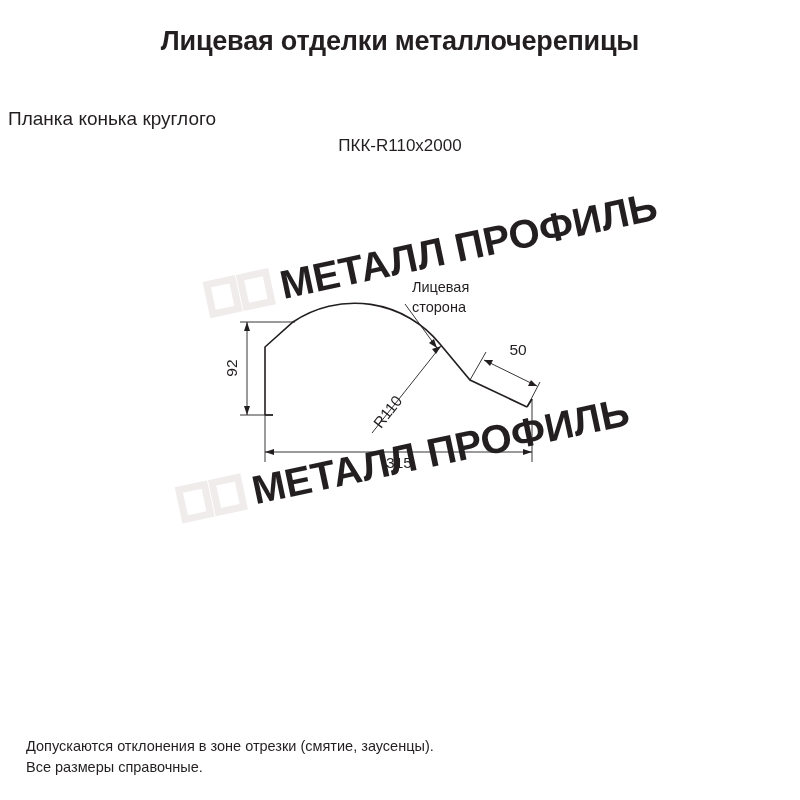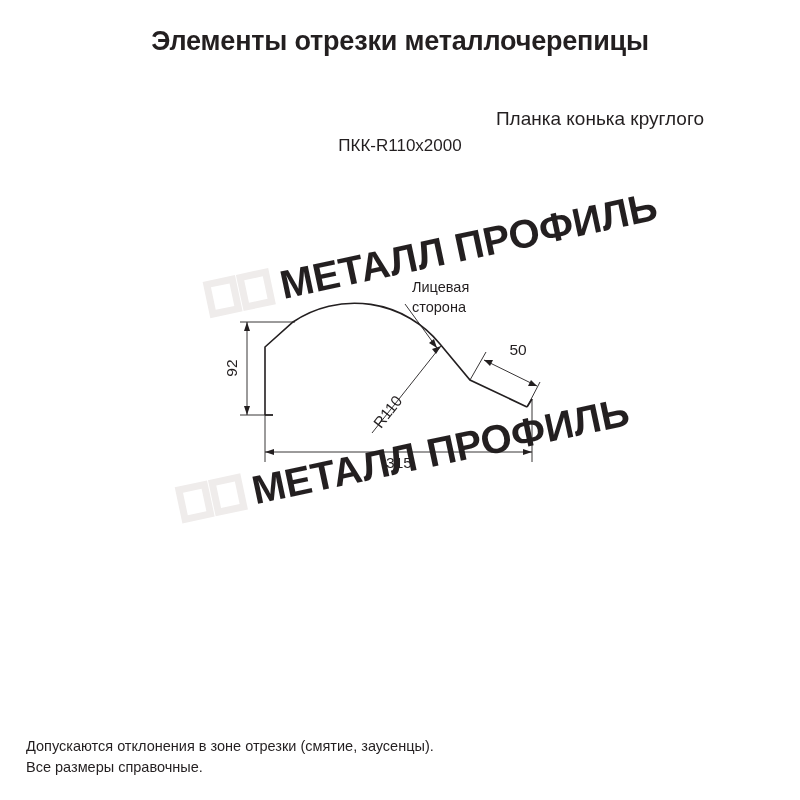--- a/index.html
+++ b/index.html
@@ -25,23 +25,23 @@
     left: 0;
     width: 800px;
     text-align: center;
     font-size: 27px;
     font-weight: bold;
     letter-spacing: -0.2px;
   }
   .subtitle {
     position: absolute;
     top: 108px;
-    left: 0;
+    left: 8px;
     width: 704px;
-    text-align: right;
+    text-align: left;
     font-size: 19px;
   }
   .code {
     position: absolute;
     top: 136px;
     left: 0;
     width: 800px;
     text-align: center;
     font-size: 17px;
   }
@@ -71,21 +71,21 @@
   svg text {
     font-family: "Liberation Sans", sans-serif;
     fill: #231f20;
   }
 </style>
 </head>
 <body>
 
 <div class="page">
 
-  <div class="title">Элементы отрезки металлочерепицы</div>
+  <div class="title">Лицевая отделки металлочерепицы</div>
   <div class="subtitle">Планка конька круглого</div>
   <div class="code">ПКК-R110x2000</div>
 
   <svg class="watermark" viewBox="0 0 800 800">
     <g transform="rotate(-12 400 400)" opacity="1">
       <g transform="translate(235,225)">
         <rect x="0" y="22" width="26" height="30" fill="none" stroke="#efeceb" stroke-width="7"></rect>
         <rect x="34" y="22" width="26" height="30" fill="none" stroke="#efeceb" stroke-width="7"></rect>
         <text x="72" y="52" font-size="40" font-weight="bold" fill="#f0eeec">МЕТАЛЛ ПРОФИЛЬ</text>
       </g>

